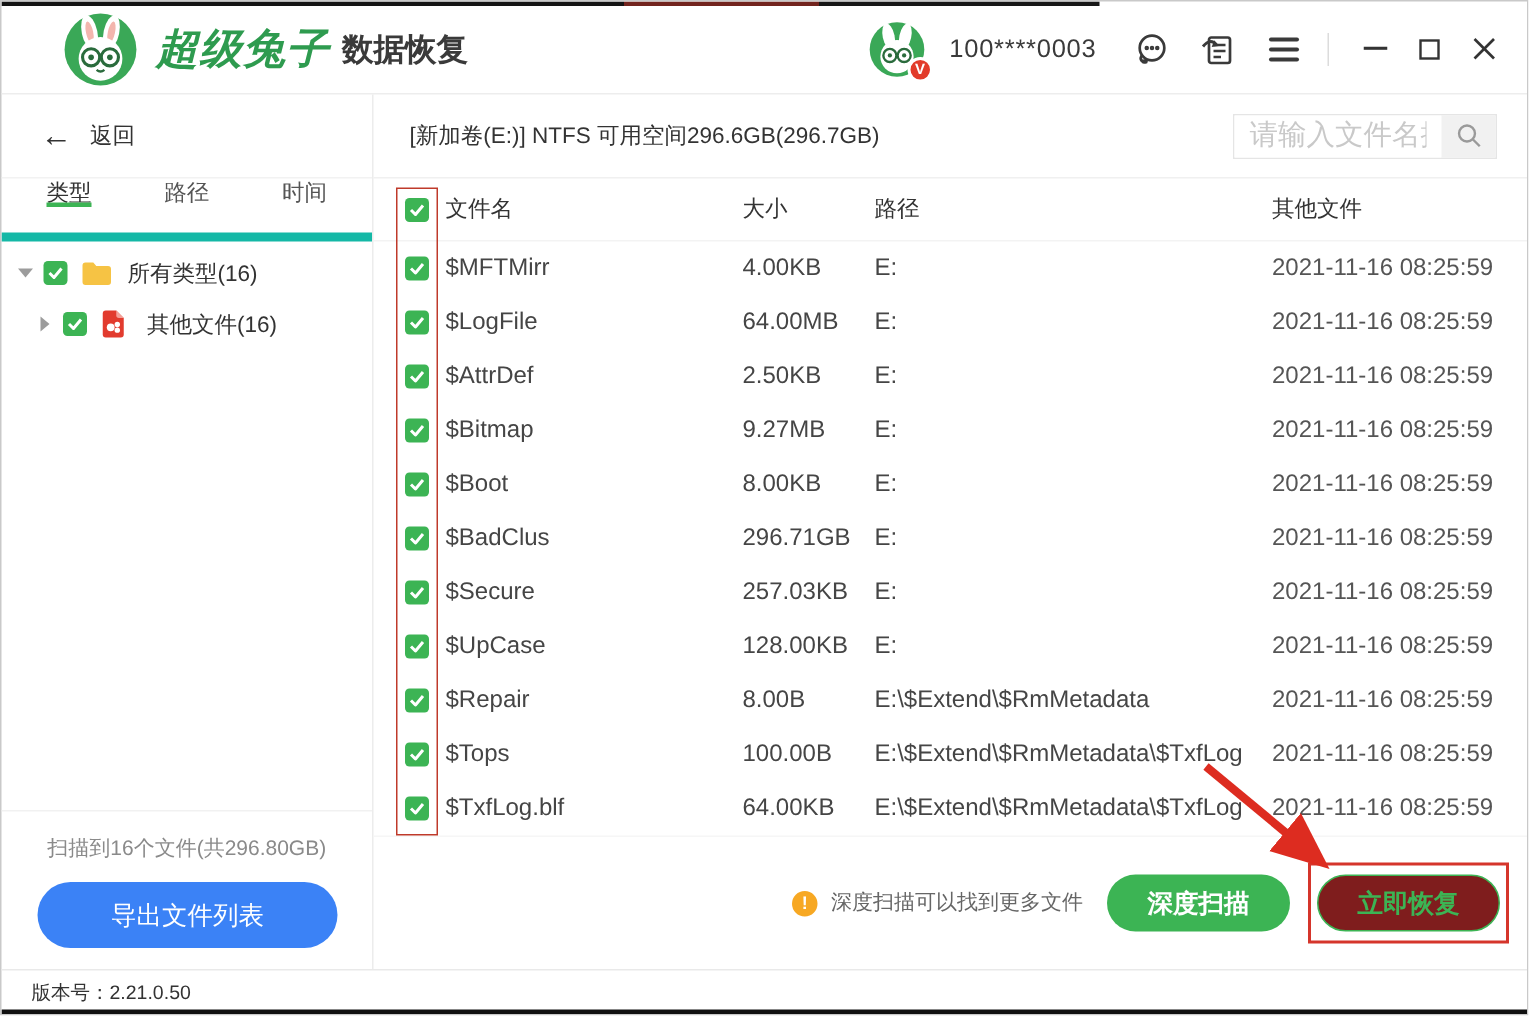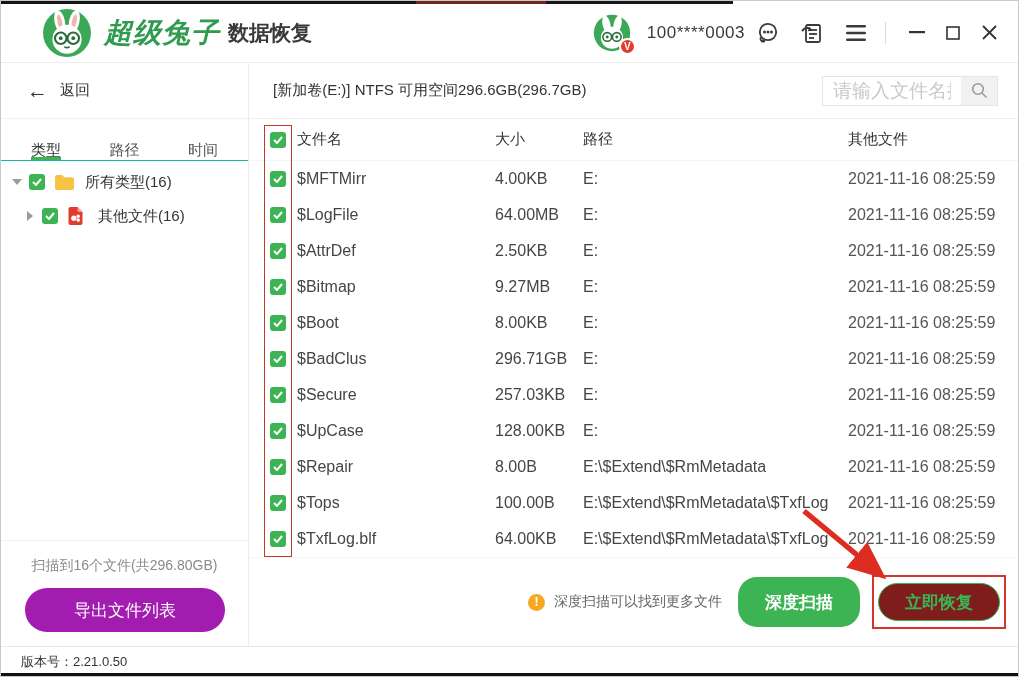--- a/index.html
+++ b/index.html
@@ -21,60 +21,60 @@
   .logo { width:50px; height:50px; }
   .brand-name { margin-left:12px; color:#2e9b4f; font-size:28px; font-weight:bold;
                 font-style:italic; letter-spacing:1px; }
   .product-name { margin-left:8px; color:#3a3a3a; font-size:21px; font-weight:600; }
   .titlebar-right { display:flex; align-items:center; }
   .avatar { position:relative; width:38px; height:38px; margin-right:16px; cursor:pointer; }
   .avatar svg.face { width:38px; height:38px; }
   .v-badge { position:absolute; right:-5px; bottom:-3px; width:17px; height:17px;
              border-radius:50%; background:#e23b2a; color:#fff; font-size:10px; font-weight:bold;
              display:flex; align-items:center; justify-content:center; border:2px solid #fff; }
-  .account { font-size:17px; color:#3a3a3a; margin-right:8px; letter-spacing:0.5px; }
+  .account { font-size:17px; color:#3a3a3a; margin-right:22px; letter-spacing:0.5px; }
   .tb-icon { width:30px; height:30px; display:flex; align-items:center; justify-content:center;
              margin-right:14px; cursor:pointer; background:none; border:none; }
   .vdivider { width:1px; height:22px; background:#dcdcdc; margin:0 10px 0 0; }
   .win-btn { width:30px; height:30px; display:flex; align-items:center; justify-content:center;
              margin-left:6px; cursor:pointer; background:none; border:none; }
 
   
   .content { display:flex; height:583px; }
   .sidebar { width:248px; border-right:1px solid #ececec; display:flex; flex-direction:column; }
   .main { flex:1; display:flex; flex-direction:column; position:relative; }
 
   
   .back-row { height:56px; display:flex; align-items:center; padding-left:26px;
               border-bottom:1px solid #f2f2f2; cursor:pointer; }
   .back-arrow { font-size:21px; color:#333; margin-right:12px; line-height:1; }
   .back-label { font-size:15px; color:#333; }
-  .tabs { height:42px; display:flex; align-items:flex-end; justify-content:space-between;
-          padding:0 30px; border-bottom:1px solid #14b8a6;gap:11px; }
+  .tabs { height:42px; display:flex; align-items:flex-start; justify-content:space-between;
+          padding:0 30px; border-bottom:6px solid #14b8a6;gap:11px; }
   .tab { position:relative; display:flex; align-items:center; font-size:15px; color:#555; cursor:pointer; }
   .tab.active { color:#333; }
   .tab.active::after { content:""; position:absolute; left:50%; transform:translateX(-50%);
                        bottom:0; width:30px; height:3px; background:#3cb454; }
   .tree { flex:1; padding-top:4px; }
   .tree-item { display:flex; align-items:center; height:34px; padding-left:10px; cursor:pointer; }
   .tree-item.child { padding-left:23px; }
   .caret { width:12px; margin-right:6px; display:flex; justify-content:center; }
   .caret-down { width:0; height:0; border-left:5px solid transparent; border-right:5px solid transparent;
                 border-top:6px solid #9c9c9c; }
   .caret-right { width:0; height:0; border-top:5px solid transparent; border-bottom:5px solid transparent;
                  border-left:6px solid #9c9c9c; }
   .checkbox { width:16px; height:16px; border-radius:3px; background:#3cb454; flex:0 0 16px;
               display:flex; align-items:center; justify-content:center; cursor:pointer; }
   .tree-item .checkbox { margin-right:9px; }
   .tree-icon { width:21px; height:20px; margin-right:10px; display:flex; align-items:center; }
   .tree-label { font-size:15px; color:#333; white-space:nowrap; }
   .sidebar-bottom { margin-top:auto; border-top:1px solid #f1f1f1; padding:16px 24px 14px; }
   .scan-text { font-size:14px; color:#8a8a8a; text-align:center; margin-bottom:13px; }
   .export-btn { display:block; width:200px; height:44px; margin:0 auto; border:none; cursor:pointer;
-                border-radius:22px; background:#a21caf; color:#fff; font-size:17px;
+                border-radius:22px; background:#3b82f6; color:#fff; font-size:17px;
                 font-family:inherit; }
 
   
   .drive-bar { height:56px; display:flex; align-items:center; justify-content:space-between;
                padding:0 20px 0 24px; border-bottom:1px solid #f0f0f0; }
   .drive-info { font-size:15px; color:#333; }
   .search-box { display:flex; align-items:stretch; border:1px solid #e5e5e5; height:30px; background:#fff; }
   .search-input { border:none; outline:none; width:138px; padding:0 10px; font-size:19px;
                   color:#333; font-family:inherit; }
   .search-input::placeholder { color:#c9c9c9; }
@@ -91,21 +91,21 @@
   .cell { font-size:16px; color:#454545; white-space:nowrap; overflow:hidden; }
   .cell.time { color:#555; }
 
   
   .action-bar { height:89px; margin-top:auto; border-top:1px solid #f6f6f6; display:flex;
                 align-items:center; justify-content:flex-end; padding-right:12px; }
   .warn-icon { width:17px; height:17px; border-radius:50%; background:#f7a823; color:#fff;
                font-size:12px; font-weight:bold; display:flex; align-items:center;
                justify-content:center; margin-right:9px; flex:0 0 17px; }
   .hint { font-size:14px; color:#666; margin-right:16px; }
-  .deep-scan-btn { height:50px; padding:0 27px; border:none; border-radius:19px; background:#3cb454;
+  .deep-scan-btn { height:38px; padding:0 27px; border:none; border-radius:19px; background:#3cb454;
                    color:#fff; font-size:17px; font-weight:600; cursor:pointer; font-family:Liberation Mono, monospace; }
   .recover-wrap { margin-left:12px; border:2px solid #d5352b; padding:6px 4px; }
   .recover-btn { height:38px; padding:0 26px; border-radius:19px; background:#7f1d1d; cursor:pointer;
                  border:1px solid #3cb454; color:#3cb454; font-size:17px; font-weight:600;
                  font-family:inherit; }
 
   
   .statusbar { height:30px; border-top:1px solid #e9e9e9; display:flex; align-items:center;
                padding-left:20px; font-size:13px; color:#333; }
   .bottom-edge { position:absolute; left:0; right:0; bottom:0; height:3px; background:#101010; }

